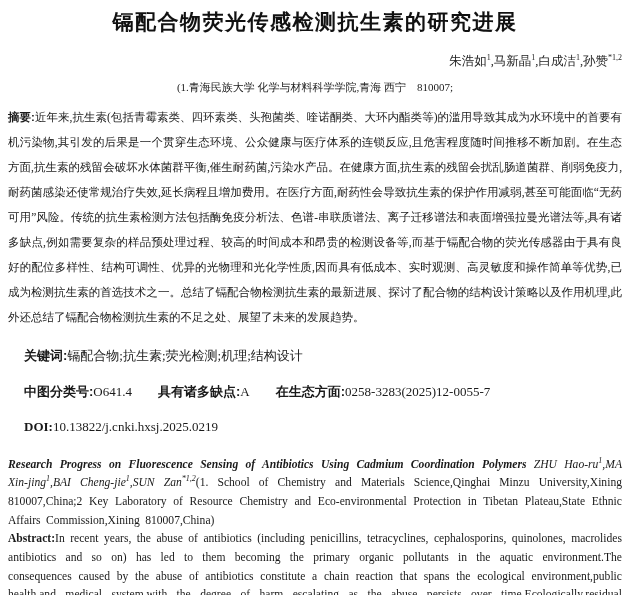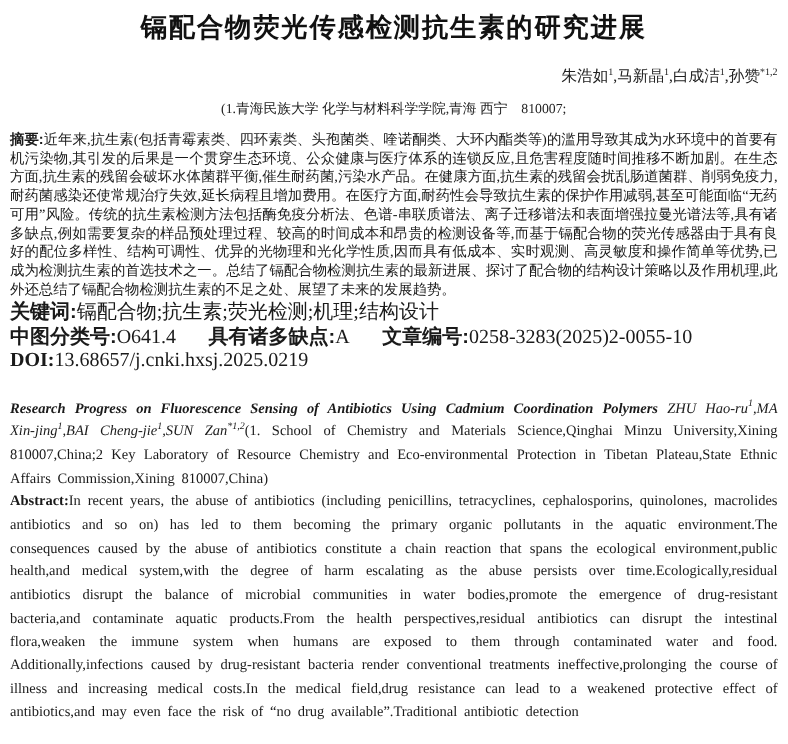--- a/index.html
+++ b/index.html
@@ -40,31 +40,31 @@
   .affil-cn {
     text-align: center;
     font-size: 11px;
     line-height: 21px;
     color: #222;
   }
   .affil-wrap { margin-top: 7px; }
   .abstract-cn {
     margin: 7px 0 0 0;
     font-size: 11.5px;
-    line-height: 15px;
+    line-height: 25px;
     text-align: justify;
     color: #1a1a1a;
   }
   .cn-label {
     font-weight: 700;
     font-family: "Liberation Sans", "DejaVu Sans", sans-serif;
   }
   .kw-line, .meta-line, .doi-line {
-    margin: 0;
-    font-size: 16px;
+    margin: 16px;
+    font-size: 13px;
     line-height: 19.5px;
     color: #1a1a1a;
   }
   .meta-group { margin-right: 26px; }
   .meta-group:last-child { margin-right: 0; }
   .doi-label {
     font-weight: 700;
     font-family: "Liberation Serif", serif;
   }
   .en-block {
@@ -95,23 +95,23 @@
 
   <div class="affil-wrap">
     <div class="affil-cn">(1.青海民族大学 化学与材料科学学院,青海 西宁　810007;</div>
   </div>
 
   <p class="abstract-cn"><span class="cn-label">摘要:</span><span>近年来,抗生素(包括青霉素类、四环素类、头孢菌类、喹诺酮类、大环内酯类等)的滥用导致其成为水环境中的首要有机污染物,其引发的后果是一个贯穿生态环境、公众健康与医疗体系的连锁反应,且危害程度随时间推移不断加剧。在生态方面,抗生素的残留会破坏水体菌群平衡,催生耐药菌,污染水产品。在健康方面,抗生素的残留会扰乱肠道菌群、削弱免疫力,耐药菌感染还使常规治疗失效,延长病程且增加费用。在医疗方面,耐药性会导致抗生素的保护作用减弱,甚至可能面临“无药可用”风险。传统的抗生素检测方法包括酶免疫分析法、色谱-串联质谱法、离子迁移谱法和表面增强拉曼光谱法等,具有诸多缺点,例如需要复杂的样品预处理过程、较高的时间成本和昂贵的检测设备等,而基于镉配合物的荧光传感器由于具有良好的配位多样性、结构可调性、优异的光物理和光化学性质,因而具有低成本、实时观测、高灵敏度和操作简单等优势,已成为检测抗生素的首选技术之一。总结了镉配合物检测抗生素的最新进展、探讨了配合物的结构设计策略以及作用机理,此外还总结了镉配合物检测抗生素的不足之处、展望了未来的发展趋势。</span></p>
 
   <p class="kw-line"><span class="cn-label">关键词:</span><span>镉配合物;抗生素;荧光检测;机理;结构设计</span></p>
 
   <p class="meta-line">
-    <span class="meta-group"><span class="cn-label">中图分类号:</span><span>O641.4</span></span><span class="meta-group"><span class="cn-label">具有诸多缺点:</span><span>A</span></span><span class="meta-group"><span class="cn-label">文章编号:</span><span>0258-3283(2025)2-0055-10</span></span>
+    <span class="meta-group"><span class="cn-label">中图分类号:</span><span>O641.4</span></span><span class="meta-group"><span class="cn-label">具有诸多缺点:</span><span>A</span></span><span class="meta-group"><span class="cn-label">在生态方面:</span><span>0258-3283(2025)12-0055-7</span></span>
   </p>
 
-  <p class="doi-line"><span class="doi-label">DOI:</span><span>13.68657/j.cnki.hxsj.2025.0219</span></p>
+  <p class="doi-line"><span class="doi-label">DOI:</span><span>10.13822/j.cnki.hxsj.2025.0219</span></p>
 
   <div class="en-block">
     <p class="en-head"><span class="en-title">Research Progress on Fluorescence Sensing of Antibiotics Using Cadmium Coordination Polymers</span><span class="en-authors"><span> ZHU Hao-ru</span><sup>1</sup><span>,MA Xin-jing</span><sup>1</sup><span>,BAI Cheng-jie</span><sup>1</sup><span>,SUN Zan</span><sup>*1,2</sup></span><span>(1. School of Chemistry and Materials Science,Qinghai Minzu University,Xining 810007,China;2 Key Laboratory of Resource Chemistry and Eco-environmental Protection in Tibetan Plateau,State Ethnic Affairs Commission,Xining 810007,China)</span></p>
     <p class="en-abs"><span class="en-abs-label">Abstract:</span><span>In recent years, the abuse of antibiotics (including penicillins, tetracyclines, cephalosporins, quinolones, macrolides antibiotics and so on) has led to them becoming the primary organic pollutants in the aquatic environment.The consequences caused by the abuse of antibiotics constitute a chain reaction that spans the ecological environment,public health,and medical system,with the degree of harm escalating as the abuse persists over time.Ecologically,residual antibiotics disrupt the balance of microbial communities in water bodies,promote the emergence of drug-resistant bacteria,and contaminate aquatic products.From the health perspectives,residual antibiotics can disrupt the intestinal flora,weaken the immune system when humans are exposed to them through contaminated water and food. Additionally,infections caused by drug-resistant bacteria render conventional treatments ineffective,prolonging the course of illness and increasing medical costs.In the medical field,drug resistance can lead to a weakened protective effect of antibiotics,and may even face the risk of “no drug available”.Traditional antibiotic detection</span></p>
   </div>
 
 </div>
 
 </body></html>

